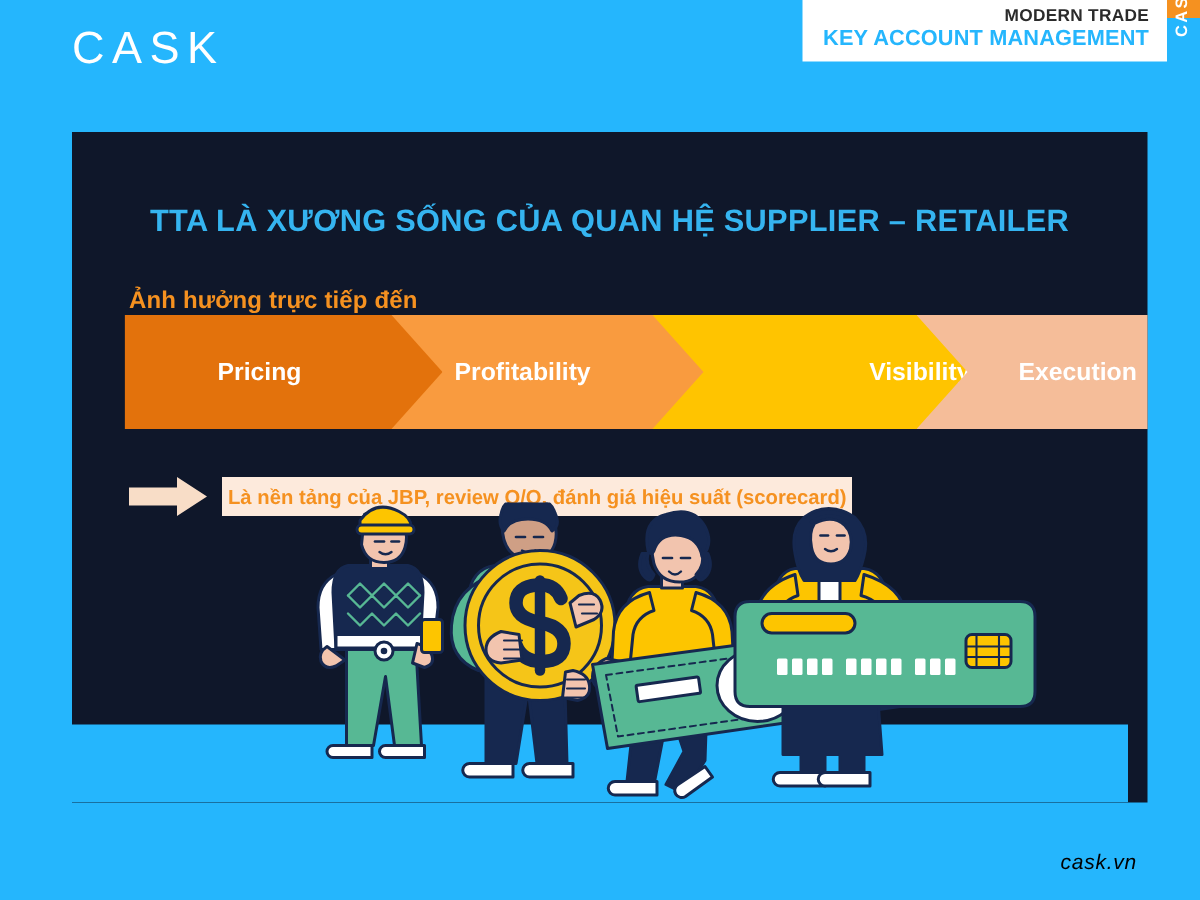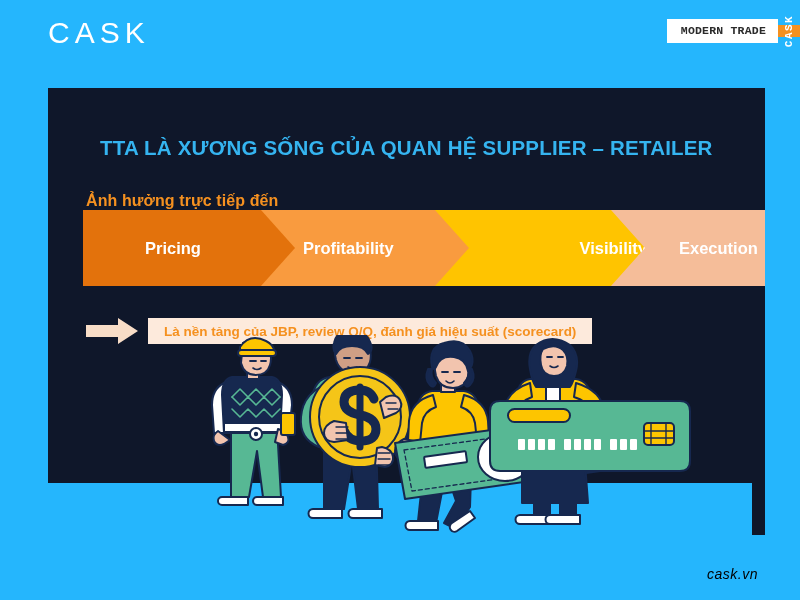--- a/index.html
+++ b/index.html
@@ -12,23 +12,22 @@
   #stage{position:absolute;inset:0;width:800px;height:600px;background:#25b6fd;}
 
   
   .logo{
     position:absolute;left:48px;top:18px;
     color:#ffffff;font-size:30px;font-weight:400;
     letter-spacing:5px;line-height:1;
     font-family:"Liberation Sans", sans-serif;
   }
   .badge{
-    position:absolute;right:0;top:0;display:flex;align-items:center;
+    position:absolute;right:0;top:0;display:flex;align-items:flex-start;
     height:62px;
-    font-family:Liberation Mono, monospace;
   }
   .badge-main{
     background:#ffffff;padding:5px 12px 6px 14px;
     display:flex;flex-direction:column;justify-content:center;align-items:flex-end;
   }
   .badge-line1{
     color:#2b2b2b;font-size:11.5px;font-weight:bold;letter-spacing:.2px;
     line-height:1.15;
   }
   .badge-line2{
@@ -88,21 +87,21 @@
   
   .callout{
     position:absolute;left:38px;top:228px;height:30px;display:flex;align-items:center;
   }
   .callout-arrow{
     width:52px;height:26px;position:relative;flex:0 0 auto;
   }
   .callout-arrow svg{display:block;}
   .callout-box{
     margin-left:10px;background:#fdeadc;height:26px;display:flex;align-items:center;
-    padding:0 16px;
+    padding:0 4px;
   }
   .callout-text{
     color:#f59120;font-size:13.5px;font-weight:bold;white-space:nowrap;
   }
 
   
   .illo{position:absolute;left:0;bottom:0;width:704px;height:200px;}
   .illo svg{display:block;}
 
   
@@ -115,20 +114,21 @@
 </head>
 <body>
 
 <div id="stage">
 
   <div class="logo">CASK</div>
 
   <div class="badge">
     <div class="badge-main">
       <div class="badge-line1">MODERN TRADE</div>
+      <div class="badge-line2">KEY ACCOUNT MANAGEMENT</div>
     </div>
     <div class="badge-strip">
       <span>CASK</span>
     </div>
   </div>
 
   <div class="card">
 
     <div class="title">TTA LÀ XƯƠNG SỐNG CỦA QUAN HỆ SUPPLIER – RETAILER</div>
 

